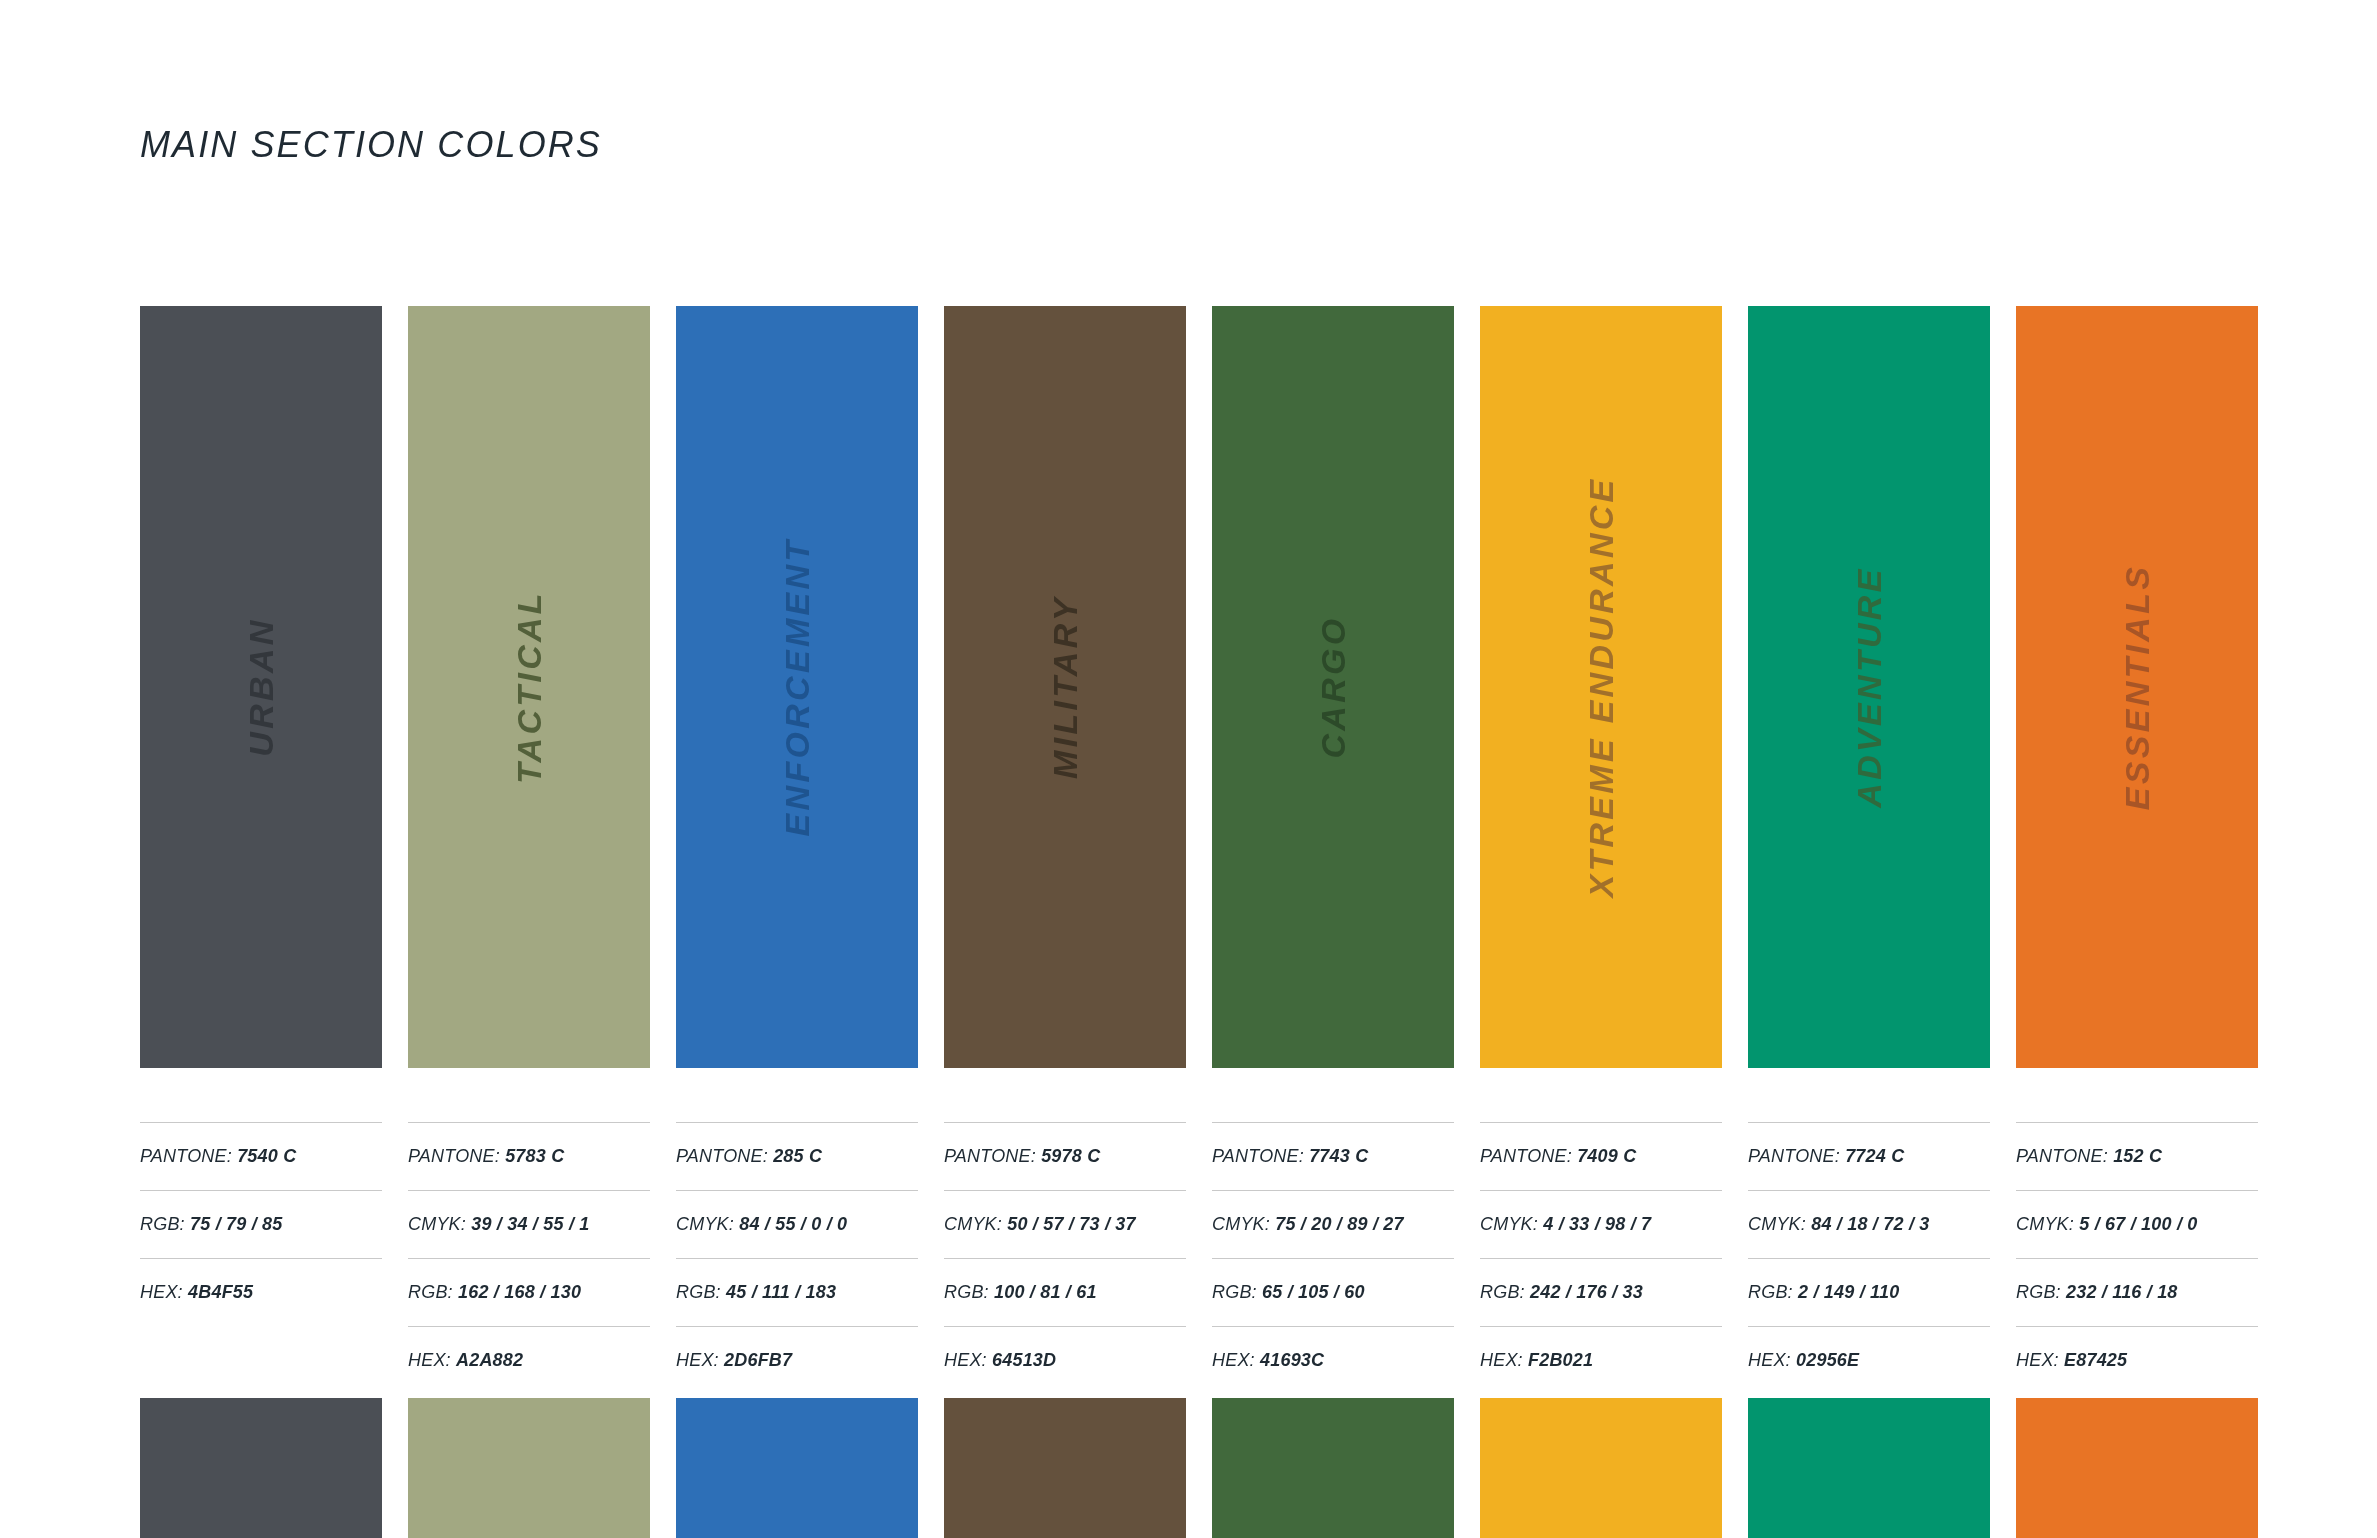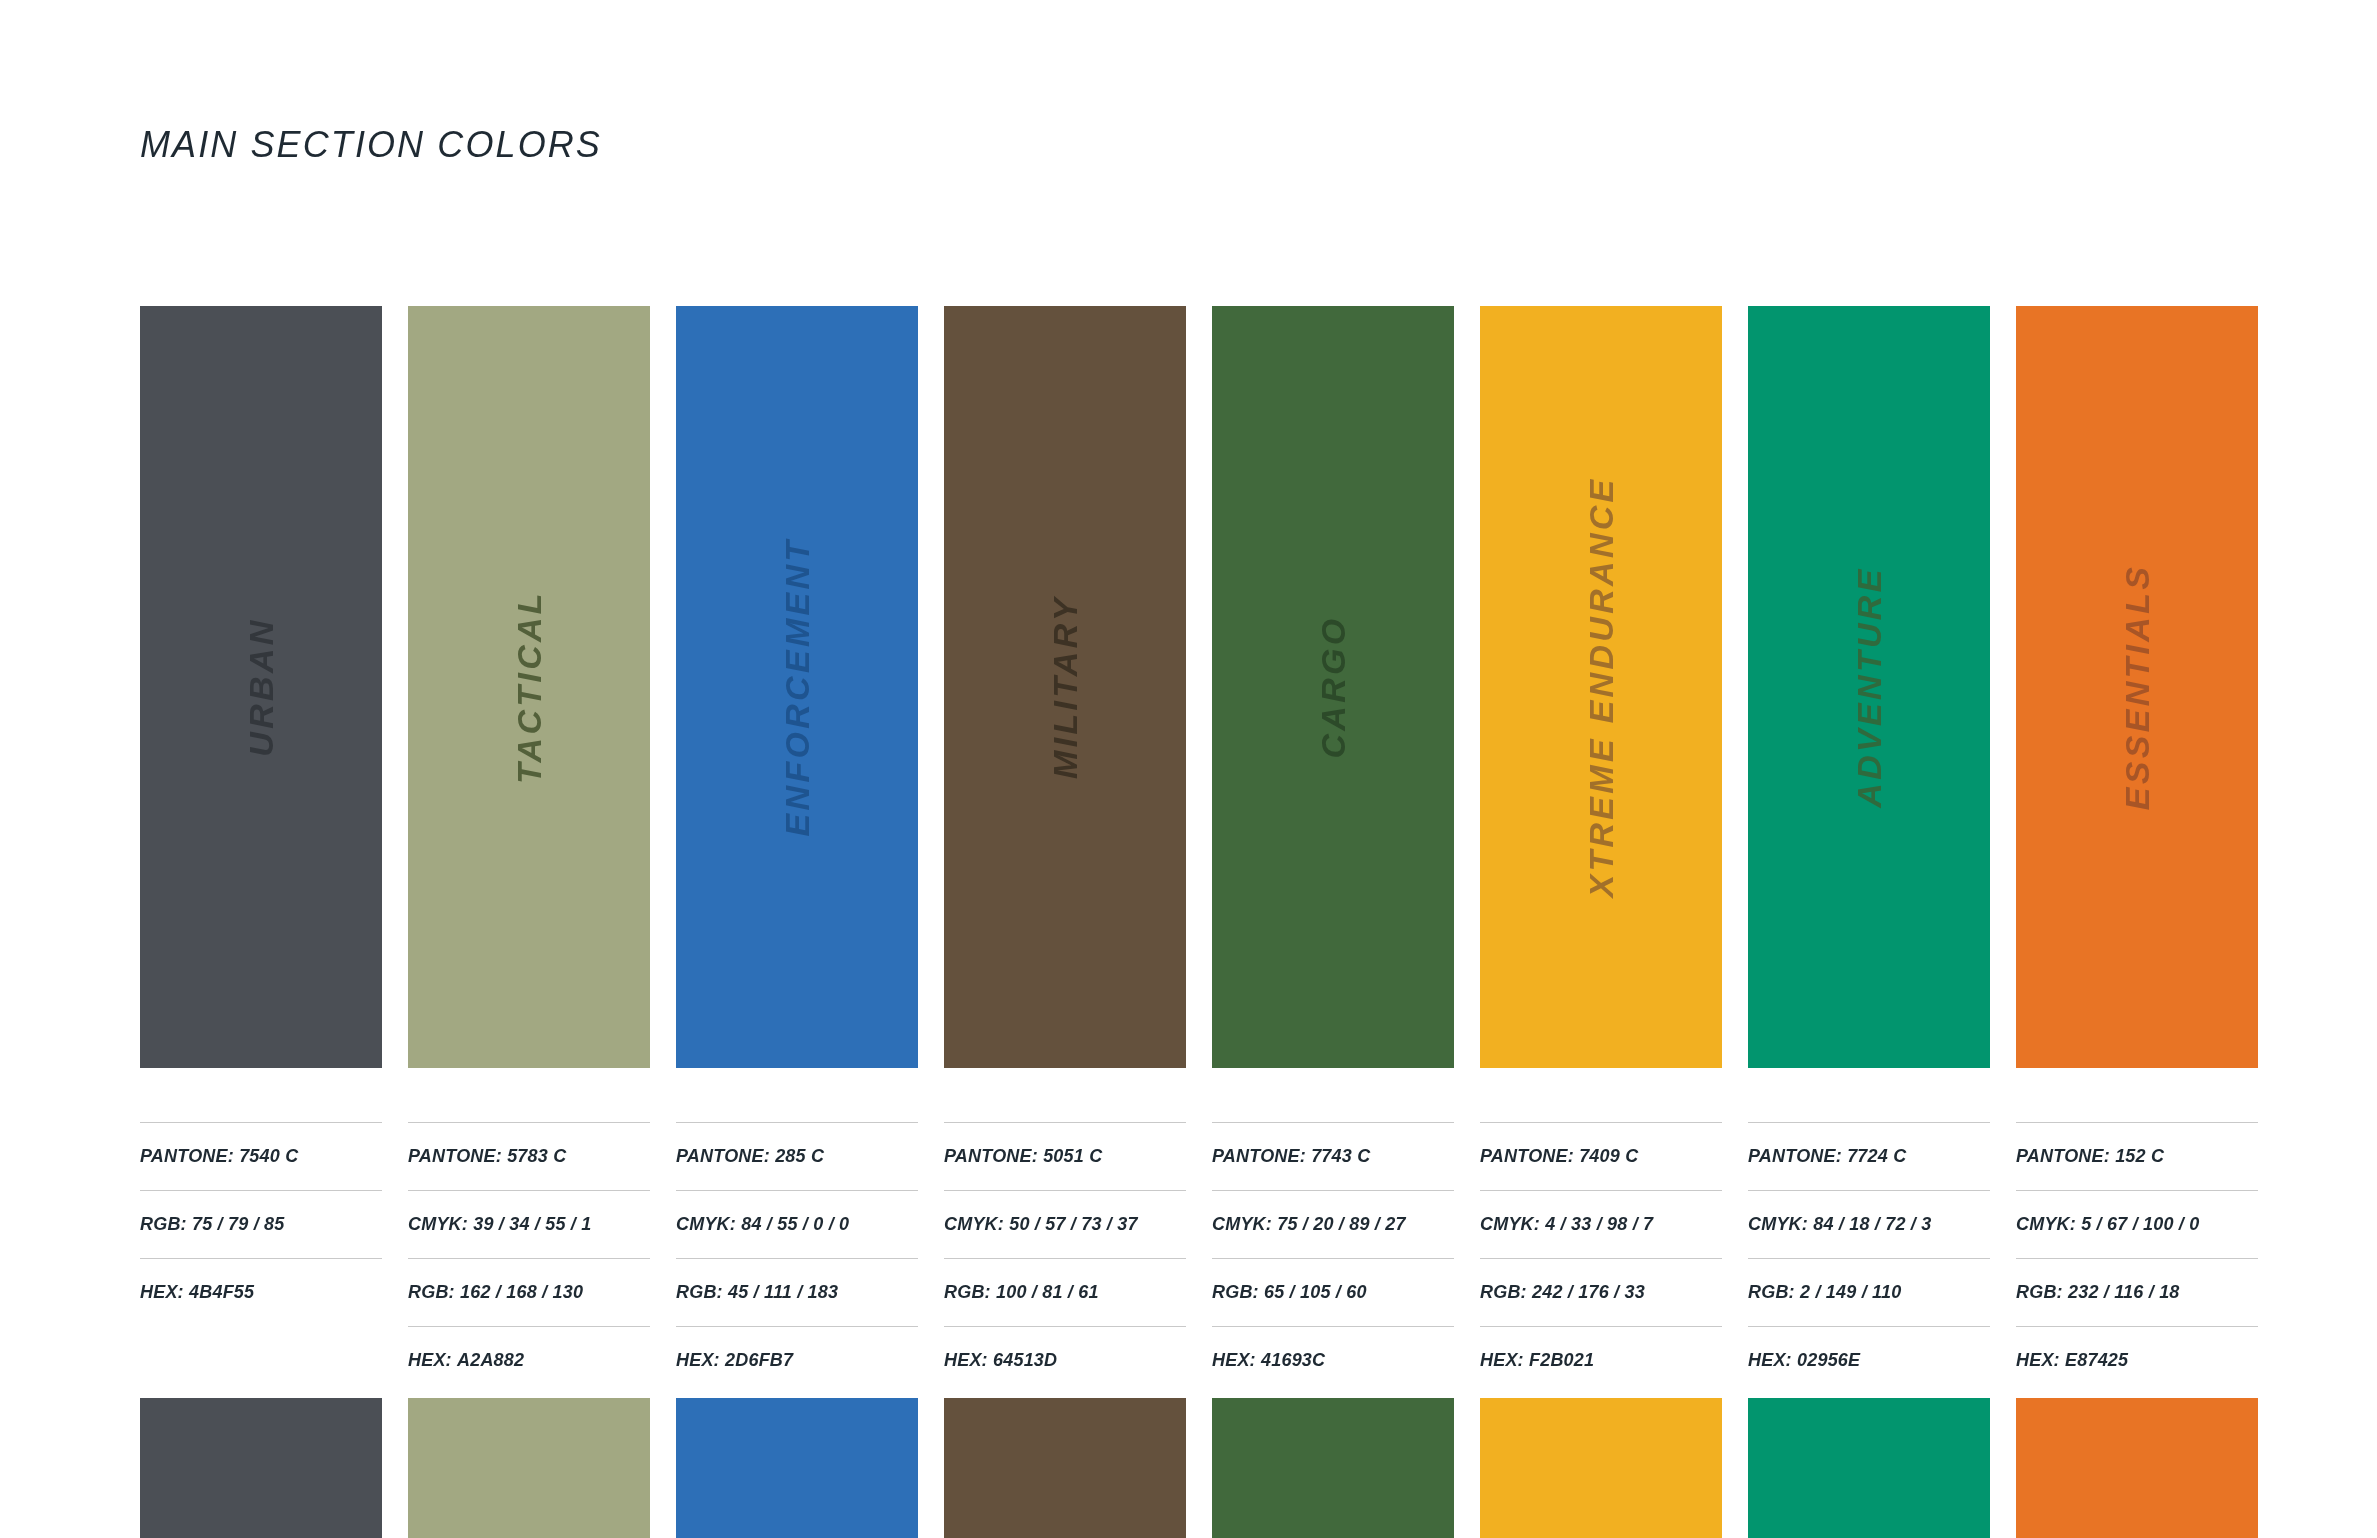--- a/index.html
+++ b/index.html
@@ -90,21 +90,21 @@
 
   .spec-text {
     font-size:18px;
     font-style:italic;
     color:#1f2a33;
     white-space:nowrap;
     letter-spacing:0.2px;
   }
 
   .spec-key {
-    font-weight:bold;
+    font-weight:normal;
     font-style:italic;
   }
 
   .spec-val {
     font-weight:700;
     font-style:italic;
   }
 
   
   .secondary {
@@ -183,21 +183,21 @@
             <div class="spec-text"><span class="spec-key">HEX:</span> <span class="spec-val">2D6FB7</span></div>
           </div>
         </div>
       </div>
       <div class="col">
         <div class="swatch-main" style="background: rgb(100, 81, 61);">
           <div class="swatch-label" style="color: rgb(61, 50, 36);">MILITARY</div>
         </div>
         <div class="specs">
           <div class="spec-row">
-            <div class="spec-text"><span class="spec-key">PANTONE:</span> <span class="spec-val">5051 C</span></div>
+            <div class="spec-text"><span class="spec-key">PANTONE:</span> <span class="spec-val">5978 C</span></div>
           </div>
           <div class="spec-row">
             <div class="spec-text"><span class="spec-key">CMYK:</span> <span class="spec-val">50 / 57 / 73 / 37</span></div>
           </div>
           <div class="spec-row">
             <div class="spec-text"><span class="spec-key">RGB:</span> <span class="spec-val">100 / 81 / 61</span></div>
           </div>
           <div class="spec-row">
             <div class="spec-text"><span class="spec-key">HEX:</span> <span class="spec-val">64513D</span></div>
           </div>

